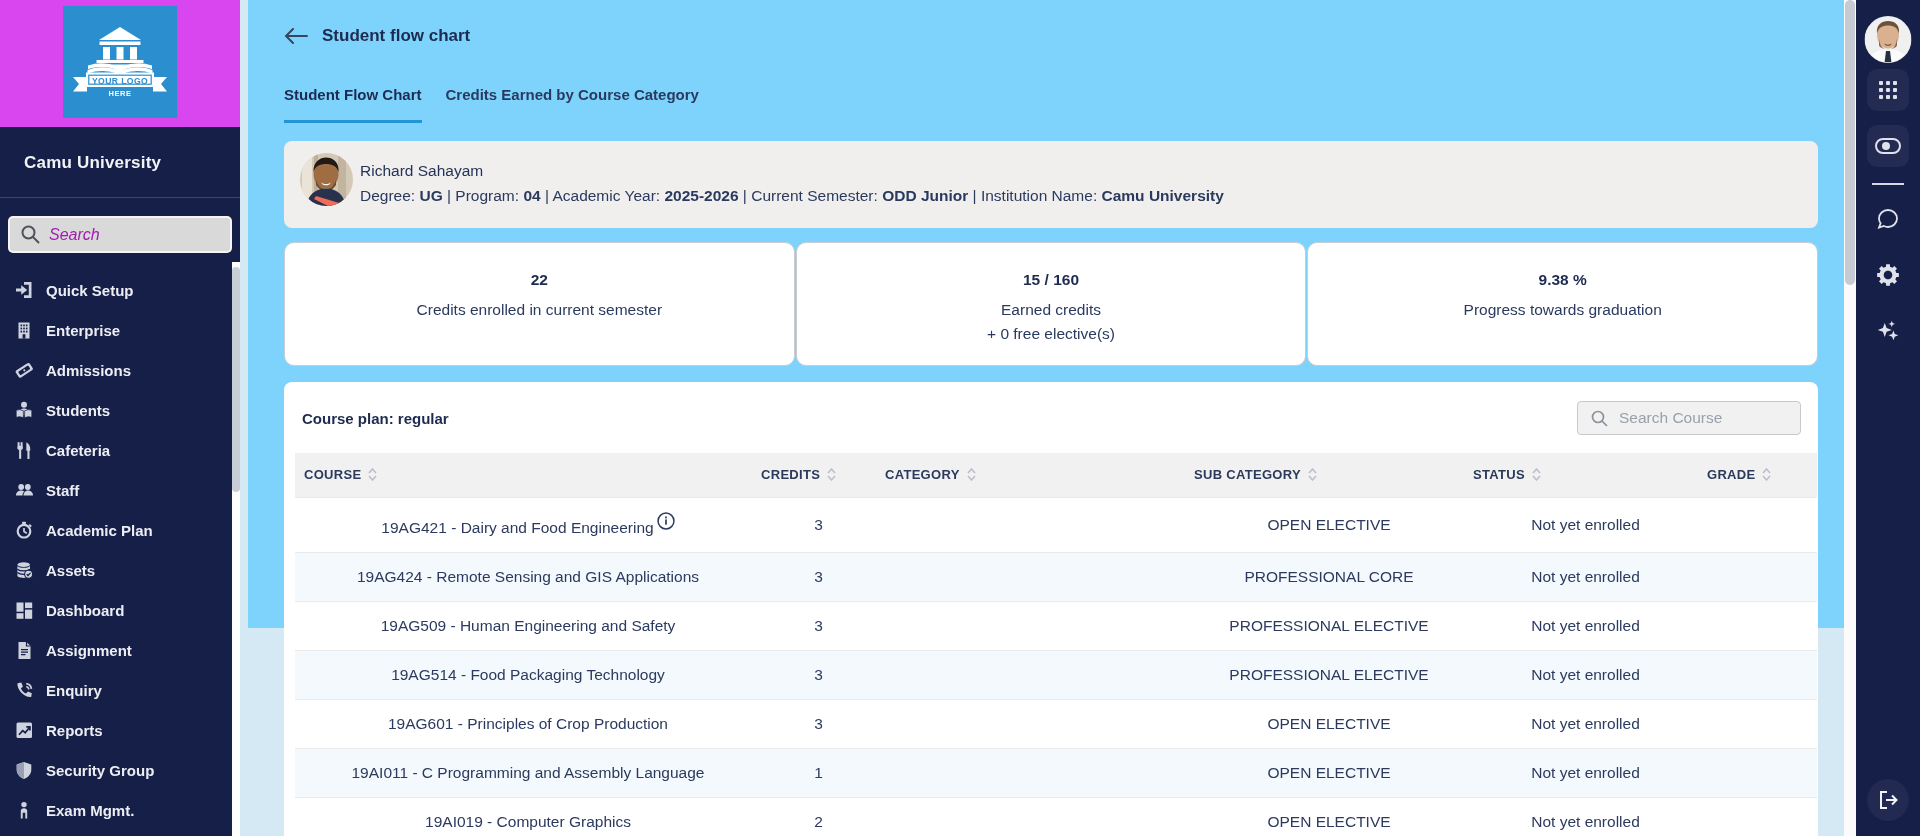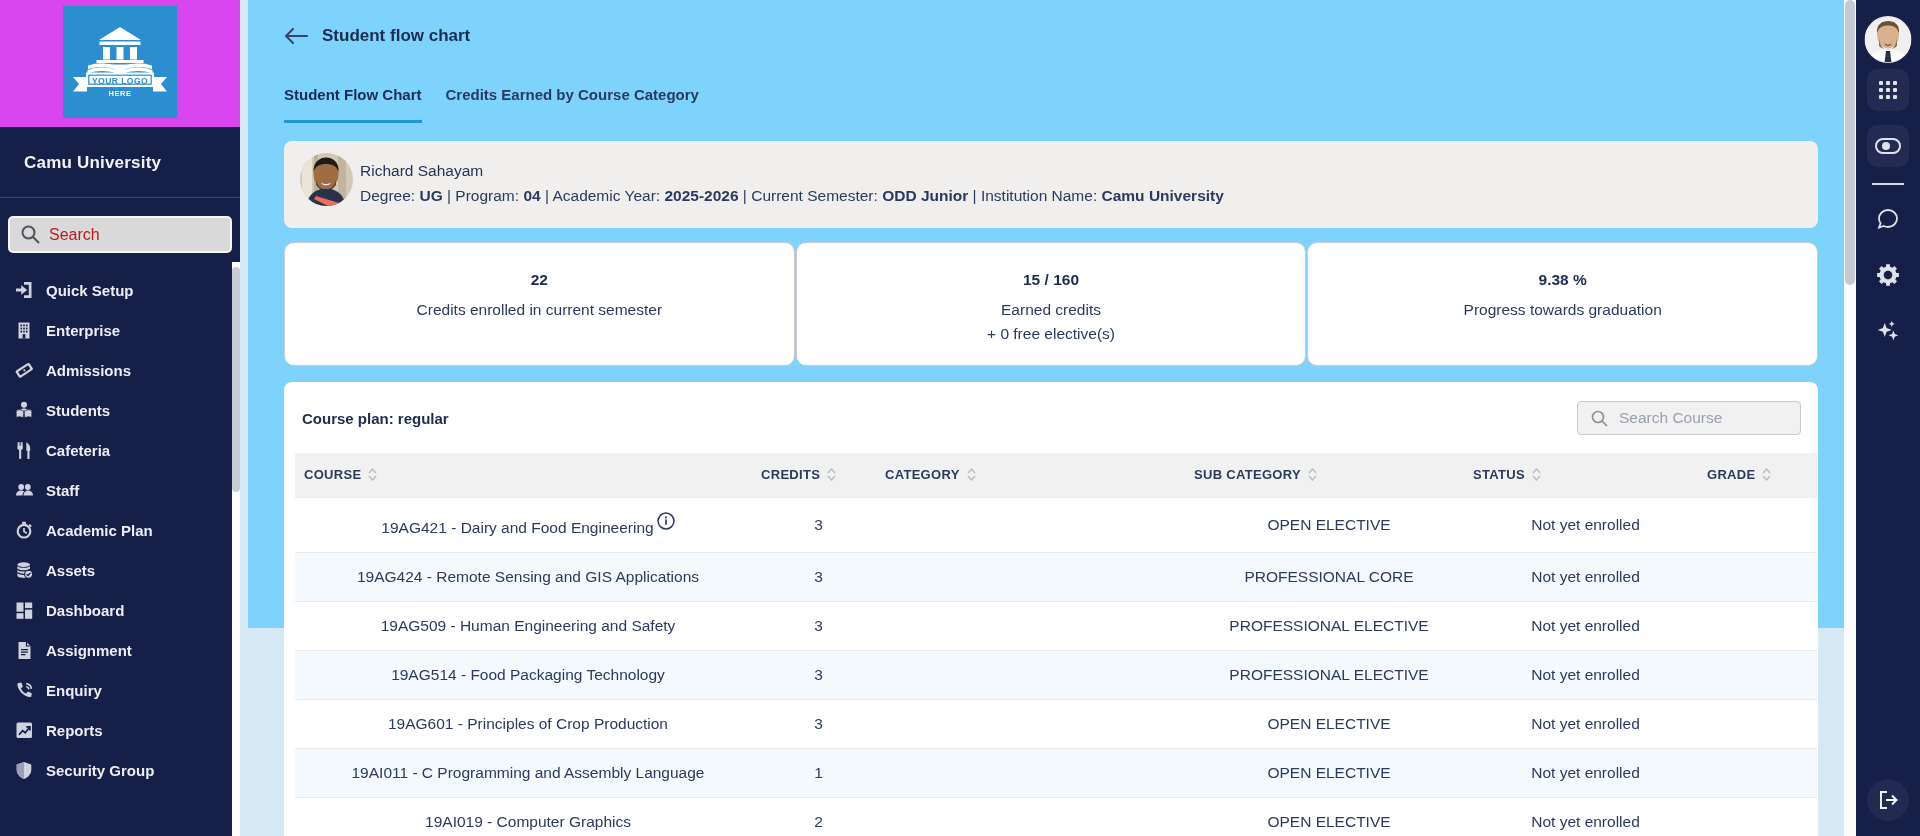--- a/index.html
+++ b/index.html
@@ -6,21 +6,21 @@
 html,body { width:1920px; height:836px; overflow:hidden; font-family:"Liberation Sans", sans-serif; }
 body { position:relative; background:#d5e9f5; }
 
 
 .leftnav { position:absolute; left:0; top:0; width:240px; height:836px; background:#161f48; }
 .logo-wrap { position:absolute; left:0; top:0; width:240px; height:127px; background:#d946ef; }
 .logo-wrap svg { position:absolute; left:63px; top:6px; }
 .org-name { position:absolute; left:24px; top:153px; color:#f2f3f7; font-size:17px; font-weight:bold; letter-spacing:0.2px; }
 .side-div { position:absolute; left:0; top:197px; width:240px; height:1px; background:#3c4468; }
 .side-search { position:absolute; left:8px; top:216px; width:224px; height:37px; background:#d9d9d9; border:2px solid #f5f5f5; border-radius:5px; display:flex; align-items:center; padding-left:10px; }
-.side-search .ph { color:#b91c1c; font-size:16px; margin-left:8px; }
+.side-search .ph { color:#a21caf; font-size:16px; margin-left:8px;font-style:italic; }
 .menu { position:absolute; left:0; top:270px; width:240px; }
 .mi { height:40px; display:flex; align-items:center; padding-left:15px; color:#eceef3; font-size:15px; font-weight:bold; }
 .mi svg { width:18px; height:18px; margin-right:13px; flex:none; }
 .side-sb { position:absolute; right:0; top:262px; width:8px; height:574px; background:#fdfdfd; }
 .side-sb .thumb { position:absolute; left:0; top:5px; width:8px; height:225px; background:#c9cdd6; border-radius:4px; }
 
 
 .main { position:absolute; left:248px; top:0; width:1604px; height:628px; background:#7dd3fc; }
 .pg-head { position:absolute; left:36px; top:26px; display:flex; align-items:center; }
 .pg-head .title { color:#1d2b50; font-size:17px; font-weight:bold; margin-left:14px; }
@@ -224,20 +224,27 @@
         </svg>
         <span>Reports</span>
       </div>
       <div class="mi">
         <svg viewBox="0 0 18 18">
           <path d="M9 1 L16.3 3.6 L16.3 8.6 C16.3 13.2 13.3 16.4 9 18 C4.7 16.4 1.7 13.2 1.7 8.6 L1.7 3.6 Z" fill="#ced3de"></path>
           <path d="M9 1 L9 18 C4.7 16.4 1.7 13.2 1.7 8.6 L1.7 3.6 Z" fill="#99a0b6"></path>
         </svg>
         <span>Security Group</span>
       </div>
+      <div class="mi">
+        <svg viewBox="0 0 18 18">
+          <circle cx="9" cy="3.6" r="2.7" fill="#ced3de"></circle>
+          <path d="M5.8 17.5 L5.8 10 C5.8 8.3 7.2 7.3 9 7.3 C10.8 7.3 12.2 8.3 12.2 10 L12.2 17.5 L10.3 17.5 L10.3 11.8 L7.7 11.8 L7.7 17.5 Z" fill="#ced3de"></path>
+        </svg>
+        <span>Exam Mgmt.</span>
+      </div>
     </div>
   <div class="side-sb">
       <div class="thumb"></div>
     </div>
 </div>
 
 <div class="main">
   <div class="pg-head">
     <svg width="24" height="16" viewBox="0 0 24 16">
         <path d="M9 1 L2 8 L9 15 M2 8 L23 8" stroke="#37465f" stroke-width="2" fill="none" stroke-linecap="round"></path>

